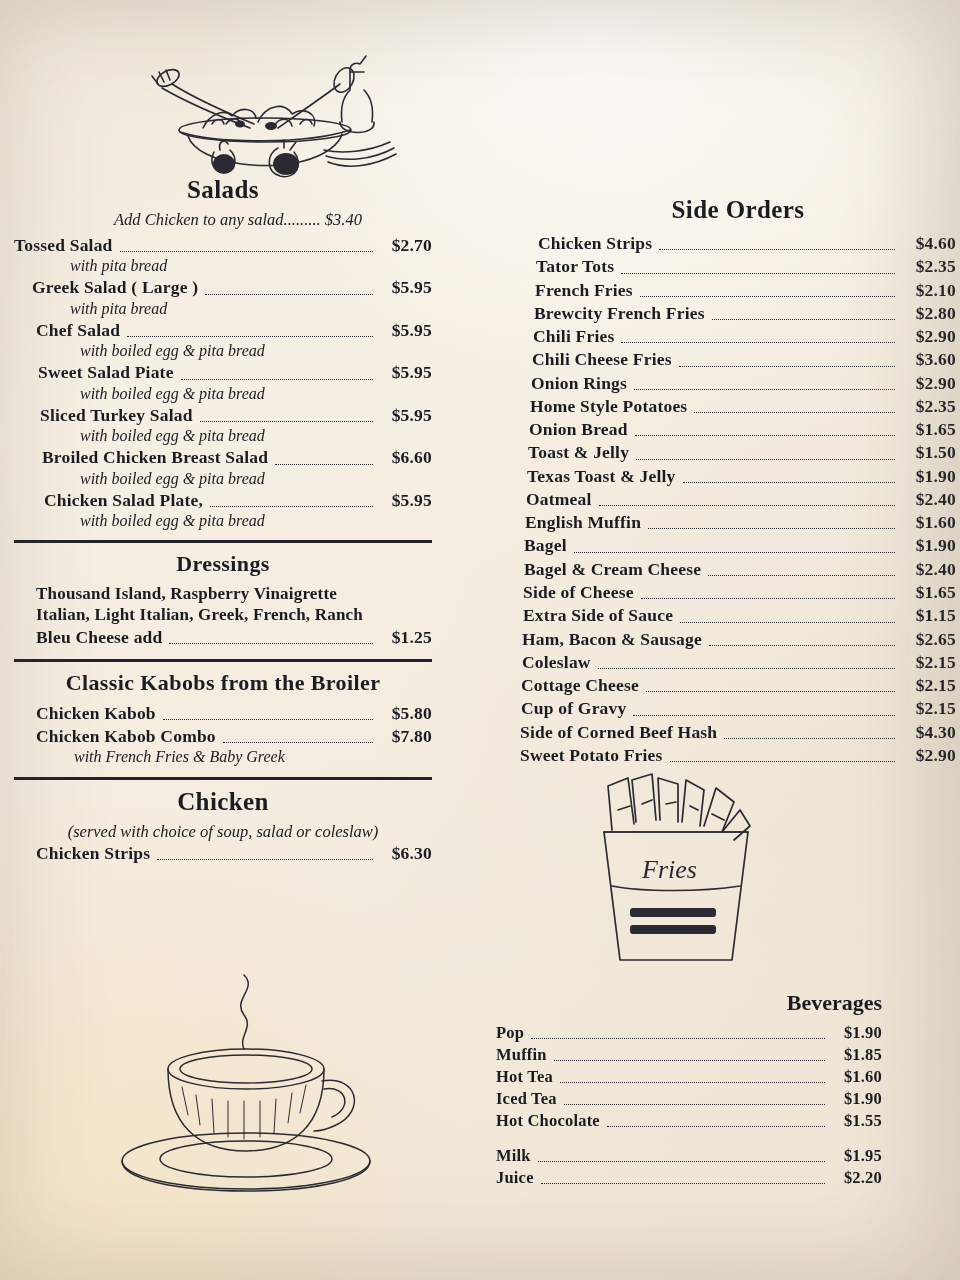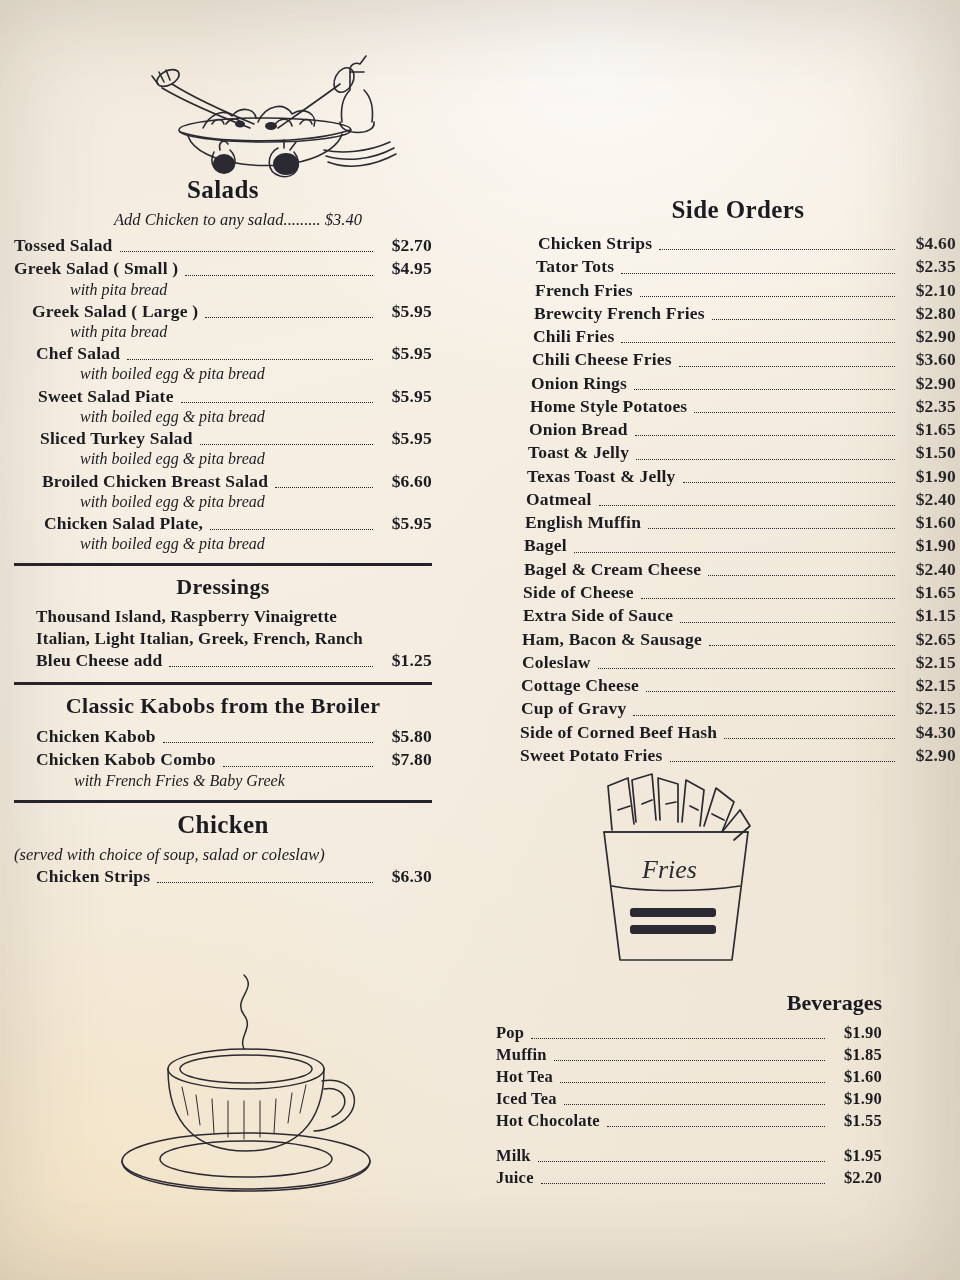--- a/index.html
+++ b/index.html
@@ -57,20 +57,21 @@
     margin: 0 0 6px 0;
     letter-spacing: 0.4px;
   }
   h2.section-title.sm {
     font-size: 22px;
   }
 
   .note {
     font-style: italic;
     font-size: 16.5px;
+    text-align: center;
     margin: 0 0 4px 0;
   }
   .note.right-ind {
     text-align: center;
     padding-left: 30px;
   }
 
   ul.items {
     list-style: none;
     margin: 0;
@@ -261,25 +262,20 @@
 
     <h2 class="section-title">Salads</h2>
     <p class="note right-ind">Add Chicken to any salad......... $3.40</p>
 
     <ul class="items">
       <li class="row" style="padding-left:0">
         <span class="nm">Tossed Salad</span>
         <span class="dots"></span>
         <span class="pr">$2.70</span>
       </li>
-      <li class="row" style="padding-left:0">
-        <span class="nm">Greek Salad ( Small )</span>
-        <span class="dots"></span>
-        <span class="pr">$4.95</span>
-      </li>
       <li class="sub" style="padding-left:56px">with pita bread</li>
       <li class="row" style="padding-left:18px">
         <span class="nm">Greek Salad ( Large )</span>
         <span class="dots"></span>
         <span class="pr">$5.95</span>
       </li>
       <li class="sub" style="padding-left:56px">with pita bread</li>
       <li class="row" style="padding-left:22px">
         <span class="nm">Chef Salad</span>
         <span class="dots"></span>

